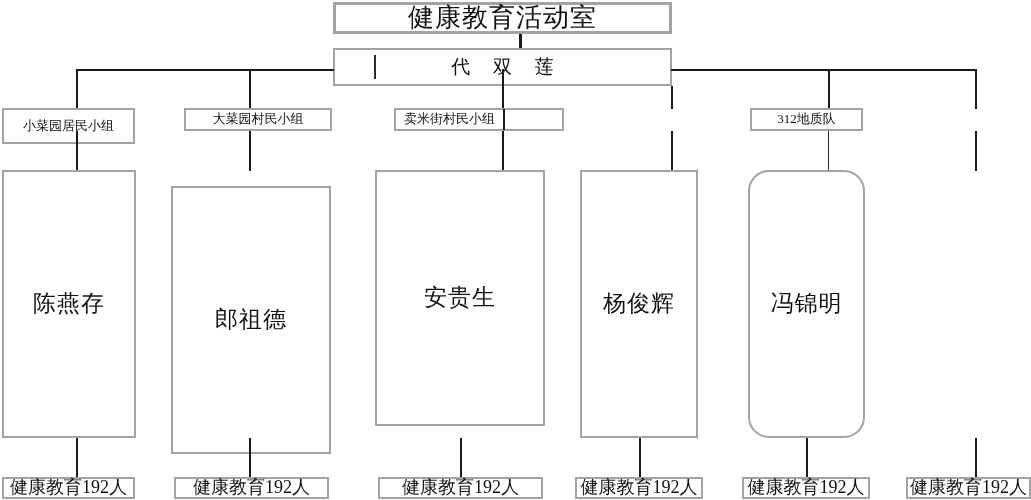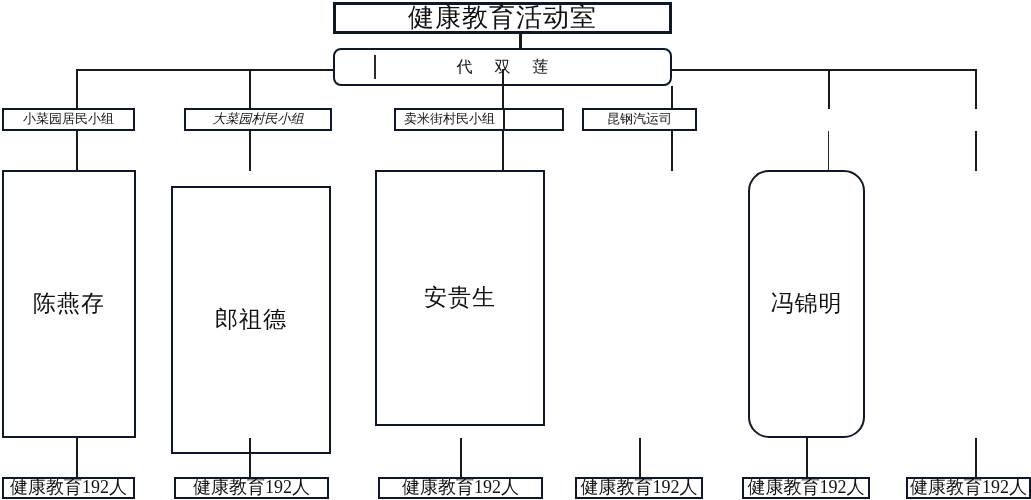--- a/index.html
+++ b/index.html
@@ -11,40 +11,39 @@
     position: relative;
     width: 1031px;
     height: 500px;
     background: #ffffff;
     font-family: "Liberation Serif", "DejaVu Serif", serif;
     overflow: hidden;
   }
   .box {
     position: absolute;
     box-sizing: border-box;
-    border: 2px solid #0f172a;
+    border: 2px solid #a3a3a3;
     background: #ffffff;
     display: flex;
     align-items: center;
     justify-content: center;
     color: #111111;
     line-height: 1.1;
     white-space: nowrap;
   }
   .box-title {
     font-size: 26px;
     letter-spacing: 1px;
     border-width: 3px;
   }
   .box-leader {
-    font-size: 16px;
+    font-size: 19px;
     letter-spacing: 9px;
     text-indent: 9px;
     border-width: 2px;
-    border-radius: 8px;
   }
   .box-unit {
     font-size: 13px;
     letter-spacing: 0px;
     border-width: 2px;
   }
   .box-person {
     font-size: 23px;
     letter-spacing: 1px;
     border-width: 2px;
@@ -97,50 +96,53 @@
   <div class="line line-h" style="left:671px; top:69px; width:305px;"></div>
 
   <div class="line line-v" style="left:76px; top:69px; height:40px;"></div>
   <div class="line line-v" style="left:249px; top:69px; height:40px;"></div>
   <div class="line line-v" style="left:502px; top:69px; height:40px;"></div>
   <div class="line line-v" style="left:828px; top:69px; height:40px;"></div>
   <div class="line line-v" style="left:975px; top:69px; height:40px;"></div>
 
   <div class="line line-v" style="left:671px; top:86px; height:23px;"></div>
 
-  <div class="box box-unit" style="left:2px; top:108px; width:133px; height:23px;">
+  <div class="box box-unit" style="left:2px; top:108px; width:133px; height:36px;">
     <span>小菜园居民小组</span>
   </div>
-  <div class="box box-unit" style="left:184px; top:108px; width:148px; height:23px;font-style:italic;">
+  <div class="box box-unit" style="left:184px; top:108px; width:148px; height:23px;">
     <span>大菜园村民小组</span>
   </div>
   <div class="box box-unit" style="left:394px; top:108px; width:170px; height:23px;">
     <span style="position:absolute; left:8px; top:2px;">卖米街村民小组</span>
   </div>
   <div class="divider" style="left:503px; top:109px; height:21px;"></div>
 
-  <div class="box box-unit" style="left:582px; top:108px; width:115px; height:23px;">
-    <span>昆钢汽运司</span>
+  <div class="box box-unit" style="left:750px; top:108px; width:113px; height:23px;">
+    <span>312地质队</span>
   </div>
 
   <div class="line line-v" style="left:76px; top:131px; height:40px;"></div>
   <div class="line line-v" style="left:249px; top:131px; height:40px;"></div>
   <div class="line line-v" style="left:502px; top:131px; height:40px;"></div>
   <div class="line line-v" style="left:671px; top:131px; height:40px;"></div>
   <div class="line line-v line-thin" style="left:828px; top:131px; height:40px; width:1px;"></div>
   <div class="line line-v" style="left:975px; top:131px; height:40px;"></div>
 
   <div class="box box-person" style="left:2px; top:170px; width:134px; height:268px;">
     <span>陈燕存</span>
   </div>
   <div class="box box-person" style="left:171px; top:186px; width:160px; height:268px;">
     <span>郎祖德</span>
   </div>
   <div class="box box-person" style="left:375px; top:170px; width:170px; height:256px;">
     <span>安贵生</span>
+  </div>
+  <div class="box box-person" style="left:580px; top:170px; width:118px; height:268px;">
+    <span>杨俊辉</span>
   </div>
   <div class="box box-person" style="left:748px; top:170px; width:117px; height:268px;border-radius:21px;">
     <span>冯锦明</span>
   </div>
 
   <div class="line line-v" style="left:76px; top:438px; height:39px;"></div>
   <div class="line line-v" style="left:249px; top:438px; height:39px;"></div>
   <div class="line line-v" style="left:460px; top:438px; height:39px;"></div>
   <div class="line line-v" style="left:639px; top:438px; height:39px;"></div>
   <div class="line line-v" style="left:806px; top:438px; height:39px;"></div>

